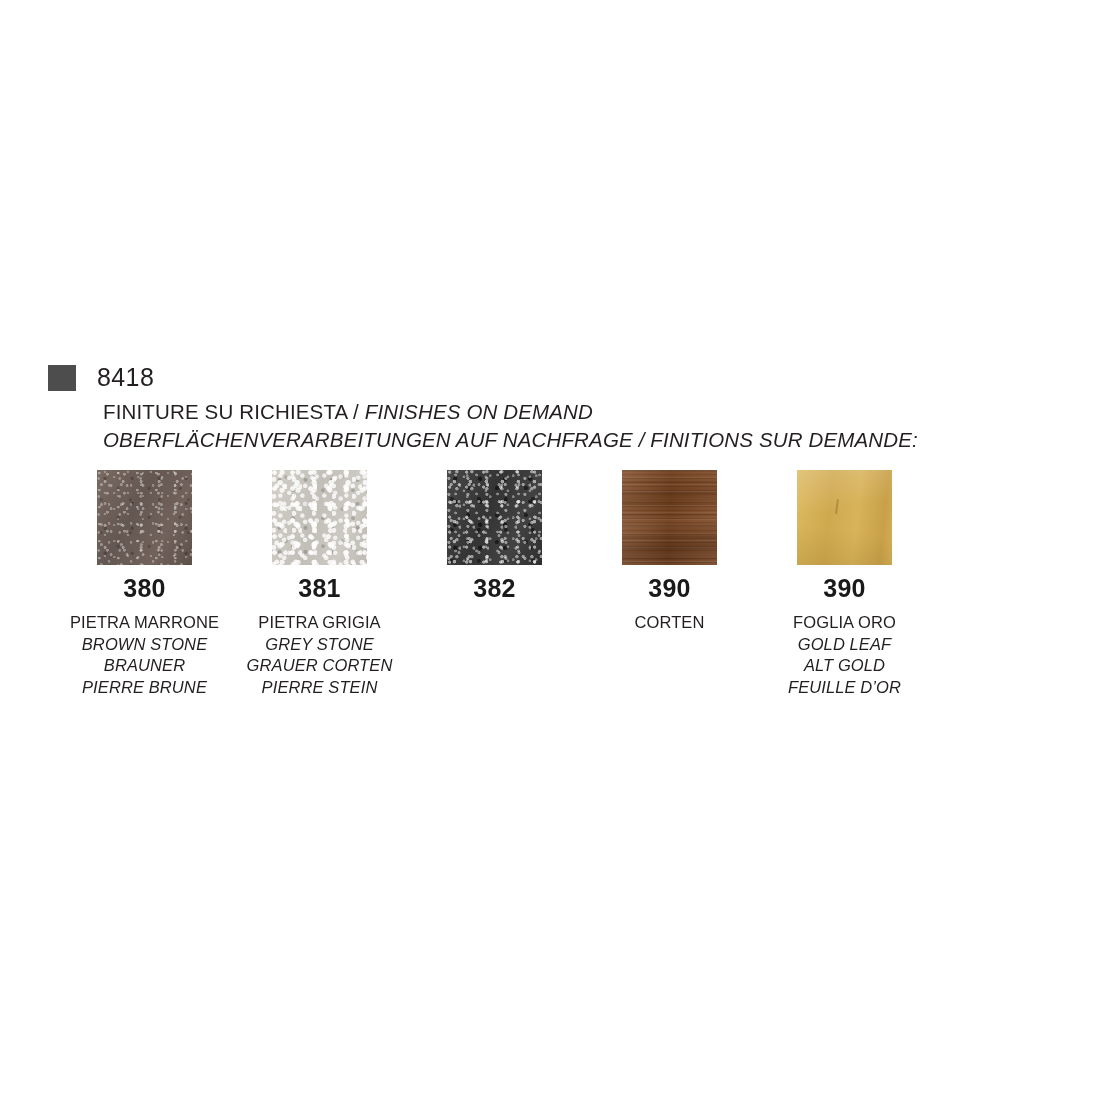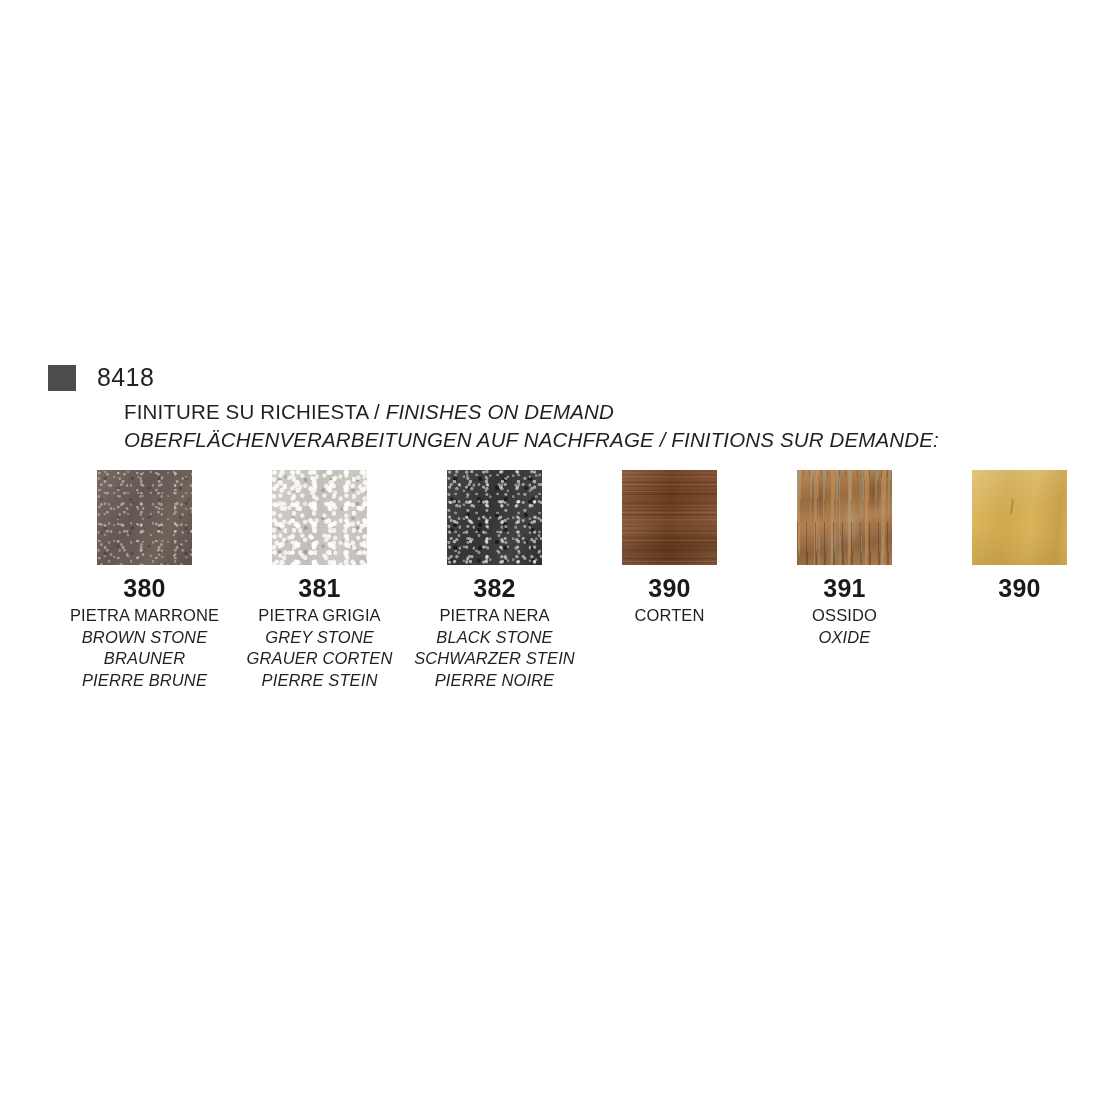--- a/index.html
+++ b/index.html
@@ -45,21 +45,21 @@
   }
   .code-number {
     font-size: 25px;
     line-height: 30px;
     letter-spacing: 0.4px;
     color: #231f20;
     margin-left: 21px;
     font-weight: 400;
   }
   .header-lines {
-    margin-left: 76px;
+    margin-left: 55px;
     margin-top: 2px;
   }
   .hline {
     font-size: 20.5px;
     line-height: 28px;
     letter-spacing: 0.15px;
     white-space: nowrap;
     color: #231f20;
   }
   .hline .roman { font-style: normal; }
@@ -93,21 +93,21 @@
 
   .swatch-number {
     font-size: 25px;
     font-weight: bold;
     line-height: 27px;
     margin-top: 10px;
     color: #1a1a1a;
     letter-spacing: 0.3px;
   }
   .swatch-labels {
-    margin-top: 3px;
+    margin-top: 10px;
     text-align: center;
     white-space: nowrap;
   }
   .lab {
     font-size: 16.5px;
     line-height: 21.5px;
     color: #231f20;
     letter-spacing: 0.1px;
   }
   .lab.it { font-style: italic; text-align: center; }
@@ -262,47 +262,39 @@
         <div class="lab">PIETRA GRIGIA</div>
         <div class="lab it">GREY STONE</div>
         <div class="lab it">GRAUER CORTEN</div>
         <div class="lab it">PIERRE STEIN</div>
       </div>
     </div>
 
     <div class="swatch-cell">
       <div class="swatch-chip tex-black"></div>
       <div class="swatch-number">382</div>
-      <div class="swatch-labels">
-        <div class="lab">PIETRA NERA</div>
-        <div class="lab it">BLACK STONE</div>
-        <div class="lab it">SCHWARZER STEIN</div>
-        <div class="lab it">PIERRE NOIRE</div>
-      </div>
     </div>
 
     <div class="swatch-cell">
       <div class="swatch-chip tex-corten"></div>
       <div class="swatch-number">390</div>
       <div class="swatch-labels">
         <div class="lab">CORTEN</div>
       </div>
     </div>
 
-    <div class="swatch-cell">
-      <div class="swatch-chip tex-oxide"></div>
-      <div class="swatch-number">391</div>
-      <div class="swatch-labels">
-        <div class="lab">OSSIDO</div>
-        <div class="lab it">OXIDE</div>
-      </div>
-    </div>
 
     <div class="swatch-cell">
       <div class="swatch-chip tex-gold">
         <div class="gold-flaw"></div>
       </div>
       <div class="swatch-number">390</div>
+      <div class="swatch-labels">
+        <div class="lab">FOGLIA ORO</div>
+        <div class="lab it">GOLD LEAF</div>
+        <div class="lab it">ALT GOLD</div>
+        <div class="lab it">FEUILLE D’OR</div>
+      </div>
     </div>
 
   </div>
 
 </div>
 
 </body></html>

